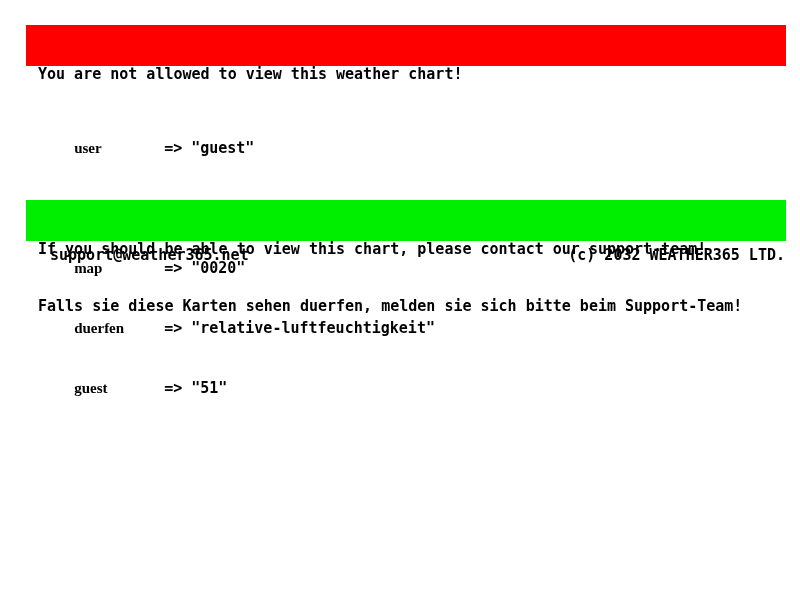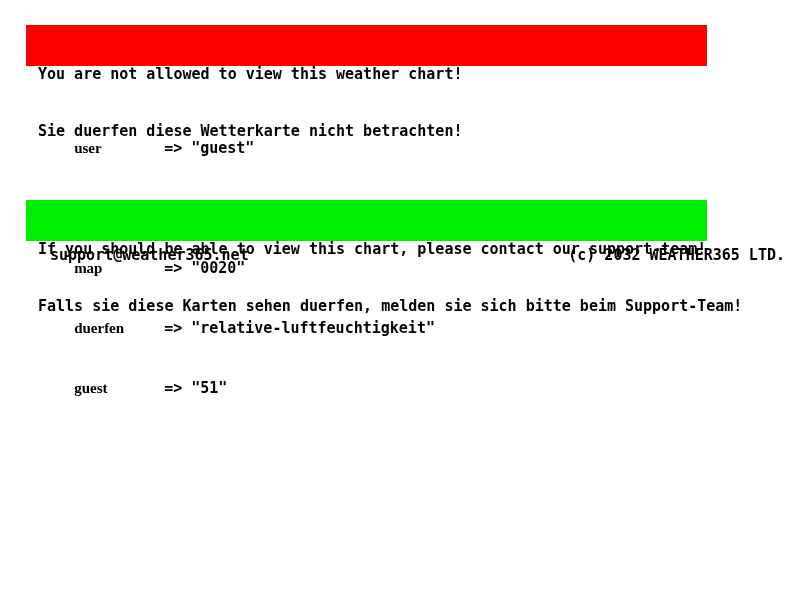--- a/index.html
+++ b/index.html
@@ -13,21 +13,21 @@
   body {
     position: relative;
     font-family: "DejaVu Sans Mono", "Liberation Mono", monospace;
     font-weight: 700;
     font-size: 15px;
     color: #000000;
   }
   .banner {
     position: absolute;
     left: 26px;
-    width: 681px;
+    width: 760px;
     height: 41px;
     box-sizing: border-box;
     padding: 2px 0 0 12px;
     line-height: 19px;
     white-space: pre;
   }
   .banner-error   { top: 25px;  background: #ff0000; }
   .banner-support { top: 200px; background: #00ee00; }
   .params {
     position: absolute;
@@ -57,21 +57,20 @@
     display: flex;
     justify-content: space-between;
     white-space: pre;
   }
 </style>
 </head>
 <body>
 
 <div class="banner banner-error" style="background: rgb(255, 0, 0);">
   <div>You are not allowed to view this weather chart!</div>
-  <div>Sie duerfen diese Wetterkarte nicht betrachten!</div>
 </div>
 
 <div class="params">
   <div class="param-row">
     <span class="param-key">user</span><span class="param-arrow">=&gt;</span><span class="param-value">"guest"</span>
   </div>
   <div class="param-row">
     <span class="param-key">component</span><span class="param-arrow">=&gt;</span><span class="param-value">"Weather Maps"</span>
   </div>
   <div class="param-row">

